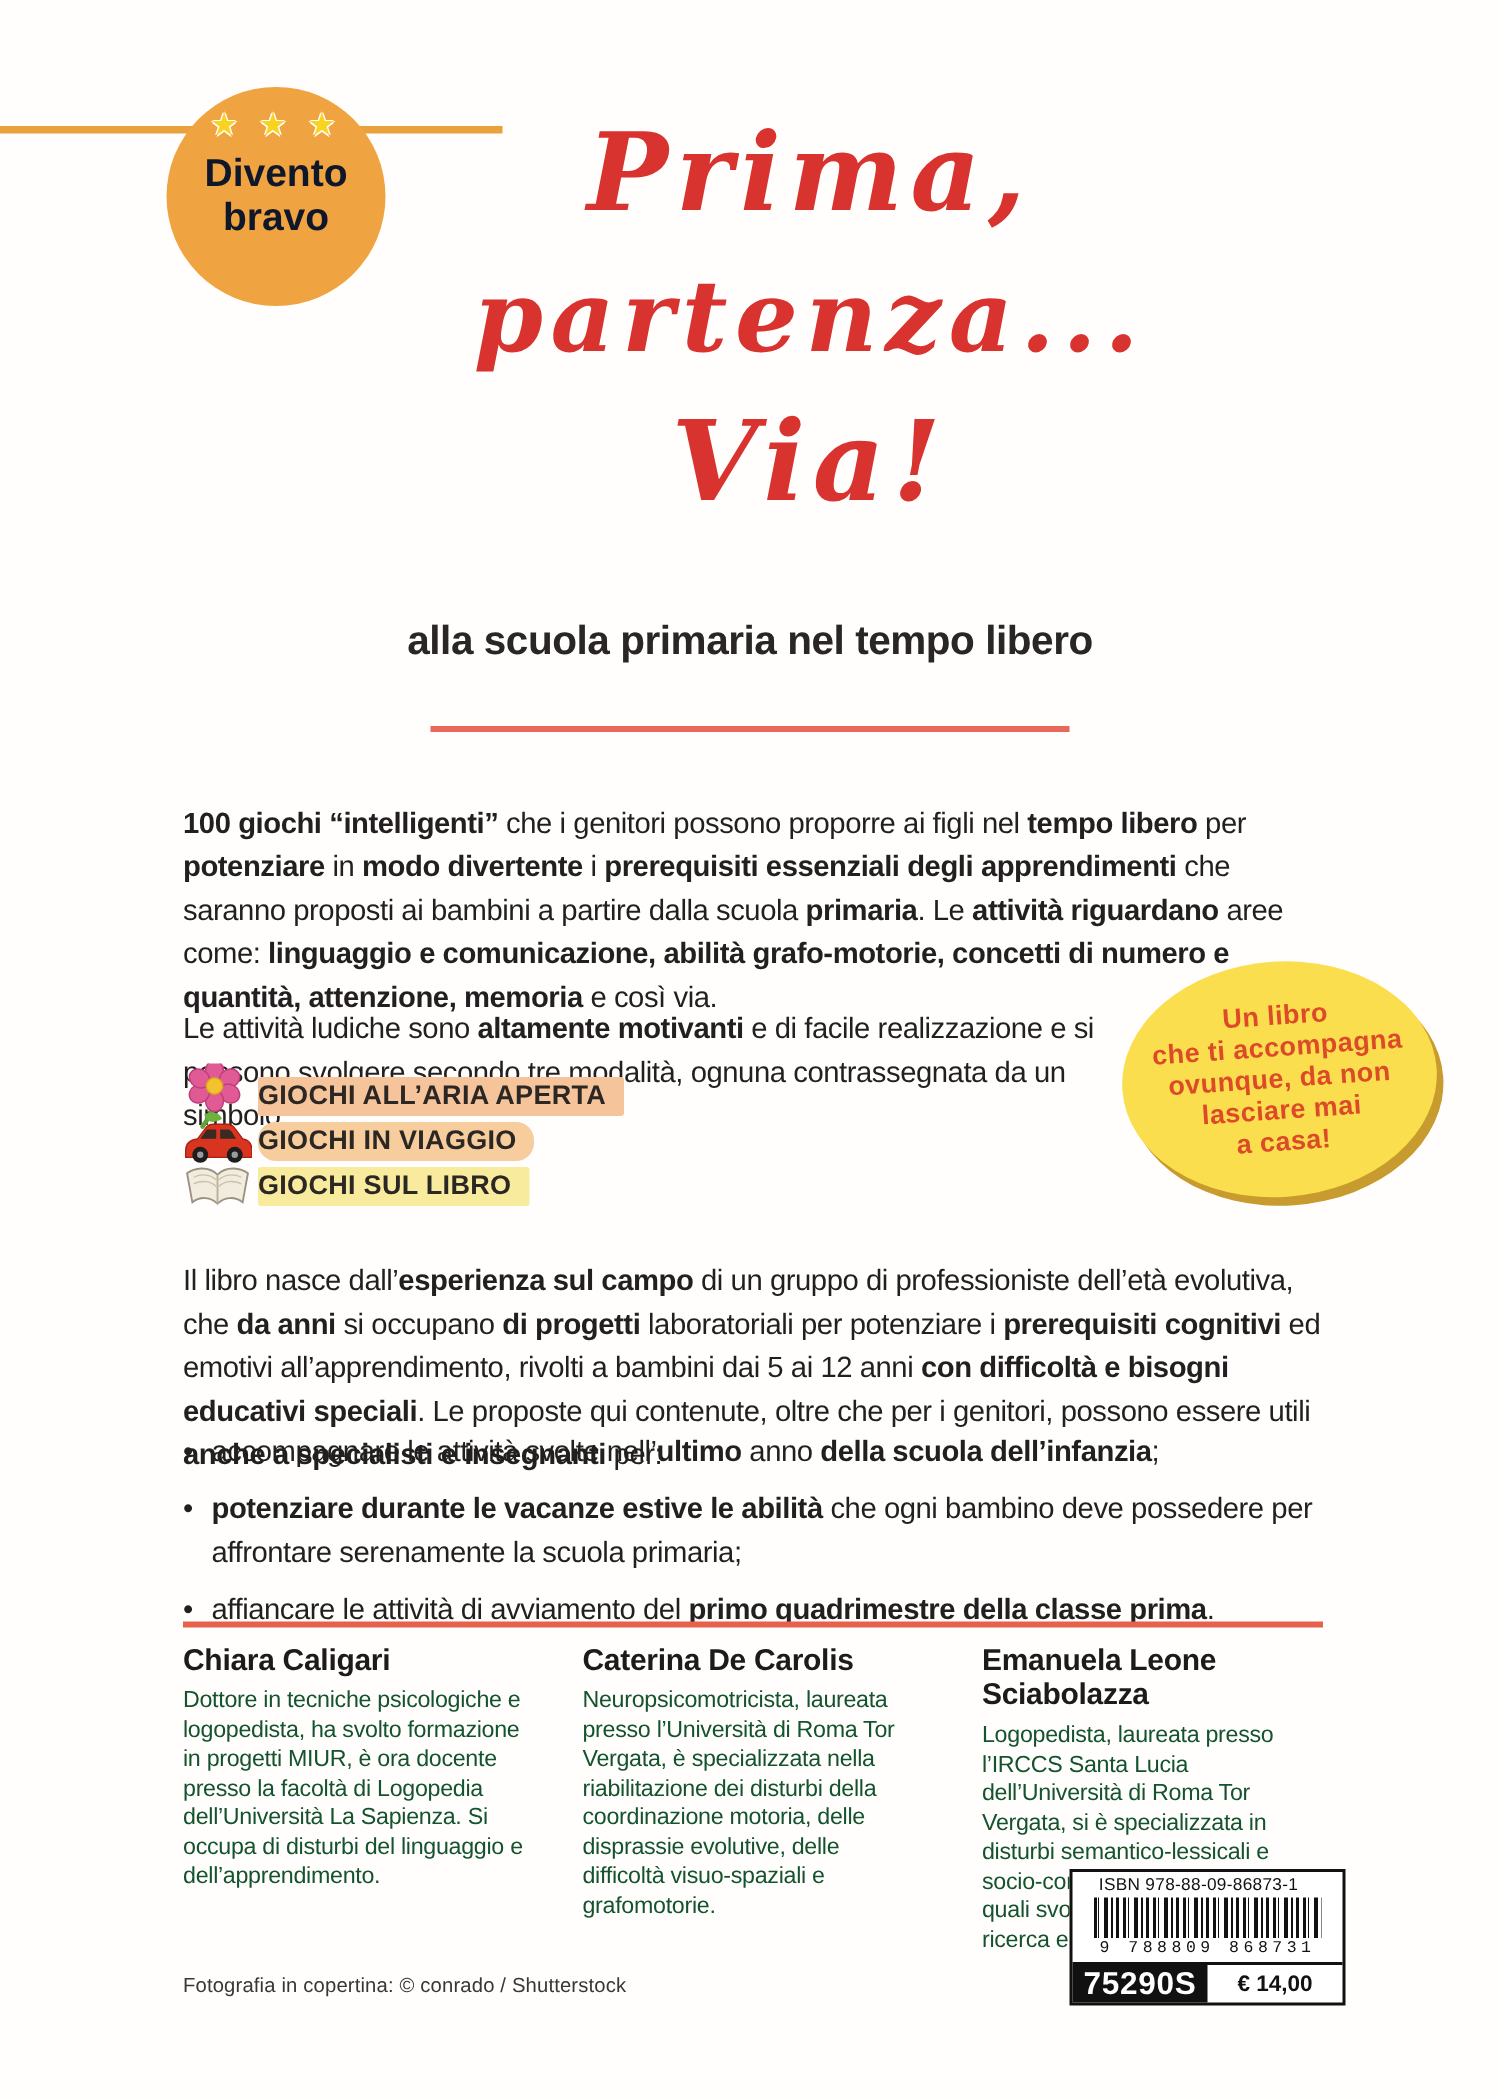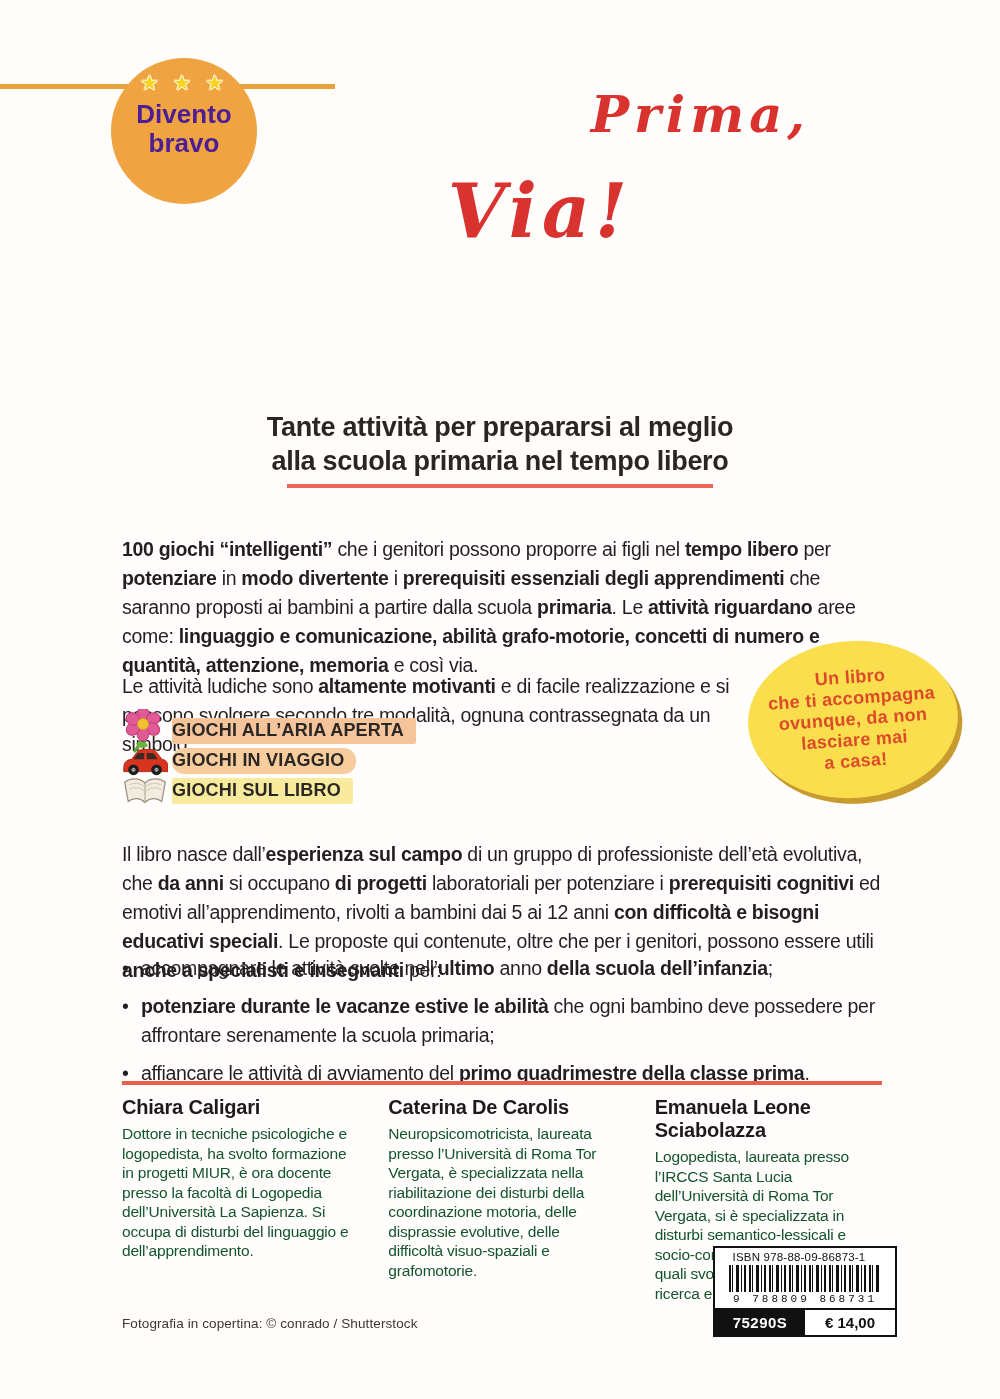--- a/index.html
+++ b/index.html
@@ -8,26 +8,26 @@
     font-family:"Liberation Sans", sans-serif;color:#231f20;overflow:hidden;
   }
   
   .top-rule{position:absolute;left:0;top:84px;width:335px;height:5px;background:#E8A13B;}
   .badge{
     position:absolute;left:111px;top:58px;width:146px;height:146px;border-radius:50%;
     background:#F0A341;text-align:center;z-index:2;
   }
   .badge-stars{display:block;margin-top:13px;font-size:21px;letter-spacing:4px;color:#F9D31D;
     text-shadow:-1px 0 0 #fff,1px 0 0 #fff,0 -1px 0 #fff,0 1px 0 #fff;}
-  .badge-label{display:block;margin-top:5px;color:#4c1d95;font-weight:bold;font-size:26px;line-height:29px;}
+  .badge-label{display:block;margin-top:5px;color:#0f172a;font-weight:bold;font-size:26px;line-height:29px;}
   
   .title{position:absolute;left:270px;top:66px;width:540px;text-align:center;
     font-family:"DejaVu Serif", serif;font-style:italic;font-weight:bold;color:#D93330;}
   .title-line{line-height:97px;letter-spacing:5px;white-space:nowrap;}
-  .title-line.l1{font-size:51px;text-align:right;}
+  .title-line.l1{font-size:72px;}
   .title-line.l2{font-size:66px;}
   .title-line.l3{font-size:74px;}
   
   .subtitle{position:absolute;left:150px;top:410px;width:700px;text-align:center;
     font-size:27px;line-height:34px;font-weight:bold;color:#2a2626;letter-spacing:-0.3px;}
   .subtitle-rule{position:absolute;left:287px;top:484px;width:426px;height:4px;background:#E8695A;}
   
   .para{position:absolute;font-size:19.5px;line-height:29px;letter-spacing:-0.3px;color:#231f20;}
   .p1{left:122px;top:515px;width:762px;}
   .p2{left:122px;top:652px;width:648px;}
@@ -59,45 +59,45 @@
   .author-bio{font-size:15.5px;line-height:19.5px;letter-spacing:-0.2px;color:#14532d;}
   
   .barcode-box{position:absolute;left:713px;top:1246px;width:184px;background:#fff;
     border:2px solid #111;box-sizing:border-box;}
   .isbn-line{font-size:11.5px;text-align:center;padding:3px 12px 2px 0;letter-spacing:0.2px;color:#111;}
   .bars{height:27px;margin:0 14px;
     background:repeating-linear-gradient(90deg,#111 0 2px,#fff 2px 3px,#111 3px 4px,#fff 4px 7px,#111 7px 10px,#fff 10px 12px,#111 12px 13px,#fff 13px 15px,#111 15px 17px,#fff 17px 20px);}
   .bars-digits{font-family:"Liberation Mono", monospace;font-size:11px;letter-spacing:3px;
     text-align:center;padding:1px 0 3px 0;color:#111;}
   .price-row{display:flex;border-top:2px solid #111;height:25px;}
-  .code-cell{flex:0 0 50%;background:#111;color:#fff;font-weight:bold;font-size:15px;
+  .code-cell{flex:0 0 50%;background:#111;color:#fff;font-weight:bold;font-size:21px;
     display:flex;align-items:center;justify-content:center;letter-spacing:0.5px;}
   .price-cell{flex:1;display:flex;align-items:center;justify-content:center;
     font-weight:bold;font-size:15px;color:#111;}
   
   .credit{position:absolute;left:122px;top:1316px;font-size:13.5px;color:#3a3636;letter-spacing:0.1px;}
   b,.seg-b{font-weight:bold;margin-top:13px;}
 </style>
 </head>
 <body>
 
 <div class="top-rule"></div>
 <div class="badge">
   <span class="badge-stars">★ ★ ★</span>
   <span class="badge-label">Divento</span>
   <span class="badge-label" style="margin-top:0;">bravo</span>
 </div>
 
 <div class="title">
   <div class="title-line l1">Prima,</div>
+  <div class="title-line l2">partenza...</div>
   <div class="title-line l3">Via!</div>
 </div>
 
 <div class="subtitle">
-  <div>Tante attività per prepararsi al meglio</div>
   <div>alla scuola primaria nel tempo libero</div>
 </div>
 <div class="subtitle-rule"></div>
 
 <p class="para p1"><span class="seg-b">100 giochi “intelligenti” </span><span>che i genitori possono proporre ai figli nel </span><span class="seg-b">tempo libero</span><span> per </span><span class="seg-b">potenziare</span><span> in </span><span class="seg-b">modo divertente</span><span> i </span><span class="seg-b">prerequisiti essenziali degli apprendimenti</span><span> che saranno proposti ai bambini a partire dalla scuola </span><span class="seg-b">primaria</span><span>. Le </span><span class="seg-b">attività riguardano</span><span> aree come: </span><span class="seg-b">linguaggio e comunicazione, abilità grafo-motorie, concetti di numero e quantità, attenzione, memoria</span><span> e così via.</span></p>
 
 <p class="para p2"><span>Le attività ludiche sono </span><span class="seg-b">altamente motivanti</span><span> e di facile realizzazione e si possono svolgere secondo tre modalità, ognuna contrassegnata da un simbolo:</span></p>
 
 <div class="activities">
   <div class="activity-row">

